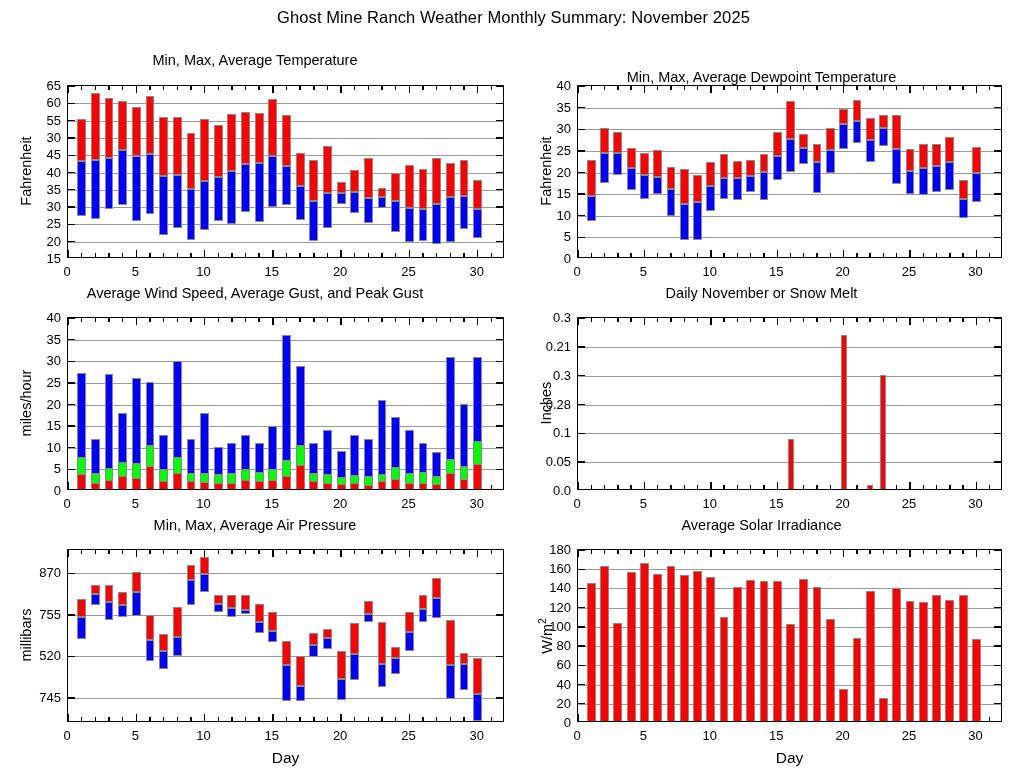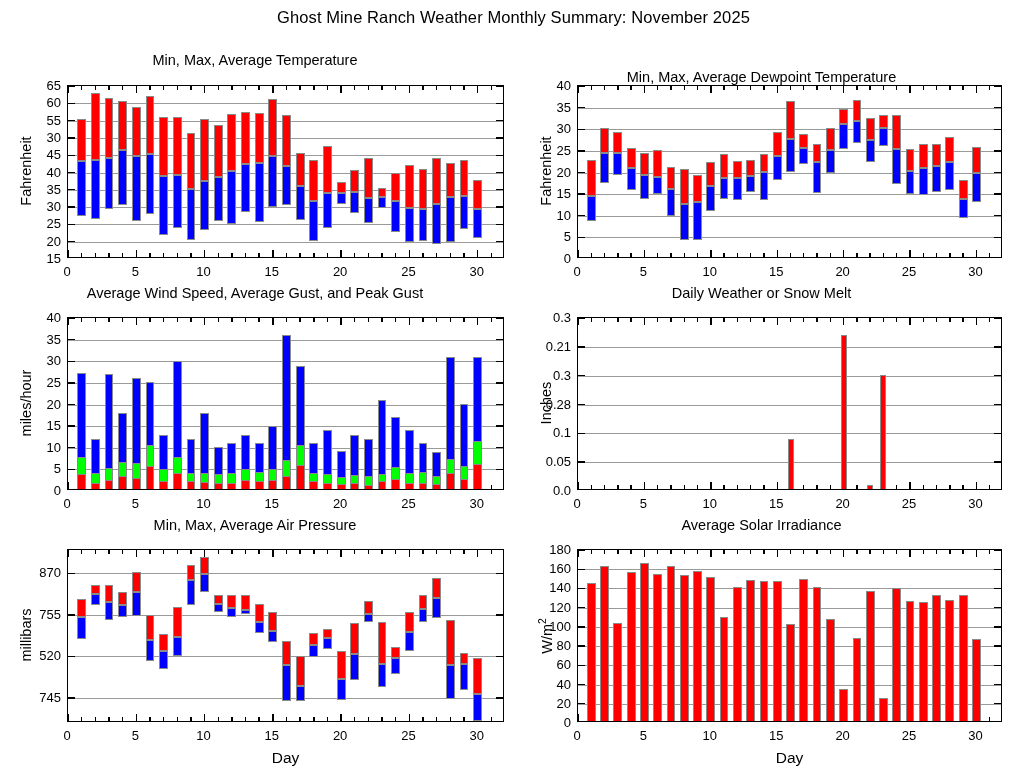--- a/index.html
+++ b/index.html
@@ -645,21 +645,21 @@
     <div class="ytick-label" style="left: 21px; width: 40px; top: 317px;">40</div>
     <div class="xtick-label" style="left: 67px; top: 496px;">0</div>
     <div class="xtick-label" style="left: 135.281px; top: 496px;">5</div>
     <div class="xtick-label" style="left: 203.562px; top: 496px;">10</div>
     <div class="xtick-label" style="left: 271.844px; top: 496px;">15</div>
     <div class="xtick-label" style="left: 340.125px; top: 496px;">20</div>
     <div class="xtick-label" style="left: 408.406px; top: 496px;">25</div>
     <div class="xtick-label" style="left: 476.688px; top: 496px;">30</div>
     <div class="axis-ylabel" style="width: 150px; left: -49px; top: 394.5px;">miles/hour</div>
     <div class="panel" style="left: 520px; top: 285px; width: 483px; height: 265px;">
-      <div class="panel-title" style="left: 0px; top: 0px; width: 483px;">Daily Weather or Snow Melt</div>
+      <div class="panel-title" style="left: 0px; top: 0px; width: 483px;">Daily November or Snow Melt</div>
     </div>
     <div class="plot" style="left: 577px; top: 317px; width: 425px; height: 173px;">
       <div class="grid-line" style="top: 144.167px;"></div>
       <div class="ytick-mark major" style="left: 0px; top: 143.467px;"></div>
       <div class="ytick-mark major" style="right: 0px; top: 143.467px;"></div>
       <div class="grid-line" style="top: 115.333px;"></div>
       <div class="ytick-mark major" style="left: 0px; top: 114.633px;"></div>
       <div class="ytick-mark major" style="right: 0px; top: 114.633px;"></div>
       <div class="grid-line" style="top: 86.5px;"></div>
       <div class="ytick-mark major" style="left: 0px; top: 85.8px;"></div>

